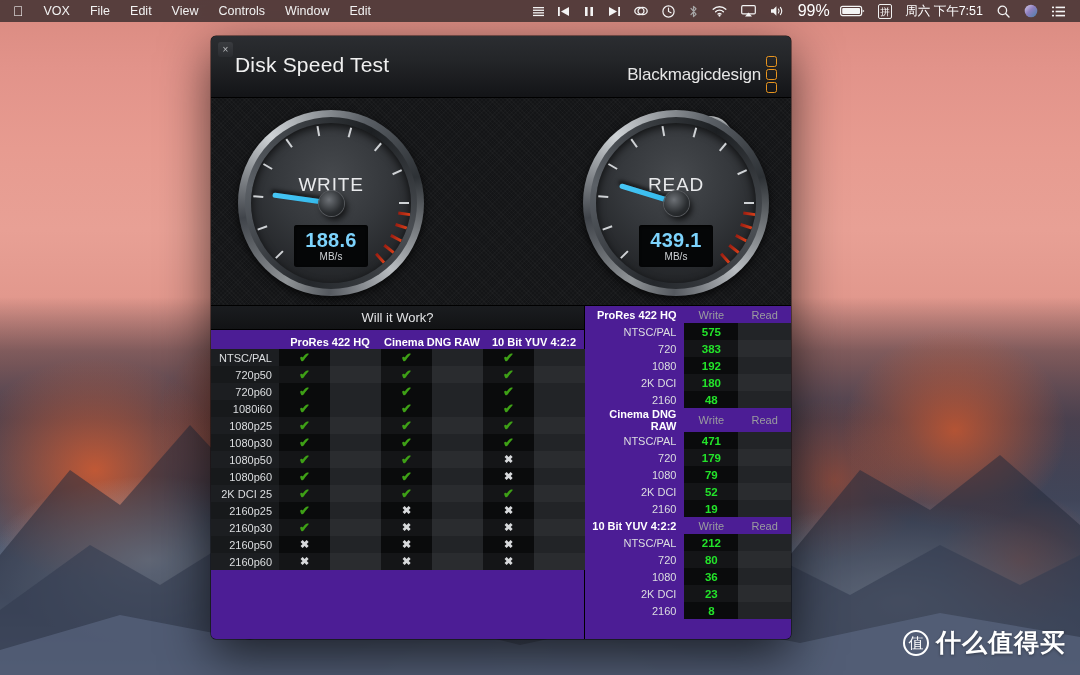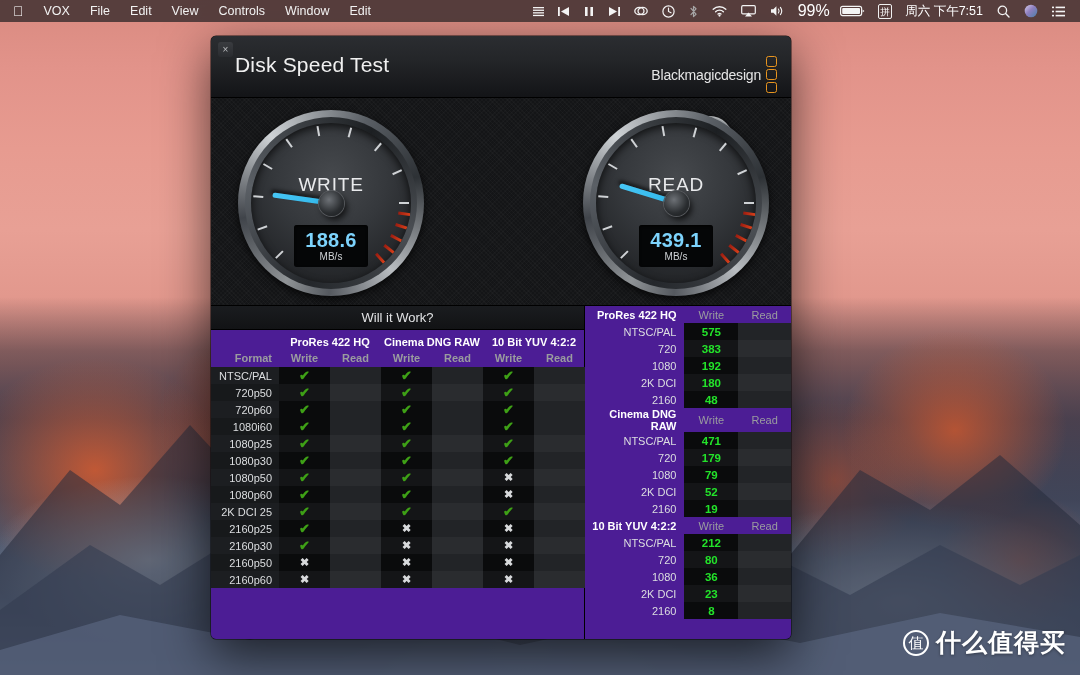--- a/index.html
+++ b/index.html
@@ -95,21 +95,21 @@
   }
   #apptitle{
     position:absolute; left:24px; top:17px;
     font-size:21px; color:#f0f0f0; letter-spacing:.2px;
     font-weight:300;
   }
   #brand{
     position:absolute; right:14px; top:20px;
     display:flex; align-items:center; gap:5px;
   }
-  #brandtext{ font-size:14px; color:#e6e6e6; letter-spacing:-.2px; }
+  #brandtext{ font-size:17px; color:#e6e6e6; letter-spacing:-.2px; }
   #brandmark{ display:flex; flex-direction:column; gap:2px; }
   #brandmark i{
     display:block; width:11px; height:11px;
     border:1.6px solid #e8951f; border-radius:2.5px;
   }
 
   
   #gaugearea{
     position:relative; height:208px;
     background:#141517;
@@ -566,29 +566,20 @@
             <col style="width:51px">
             <col style="width:51px">
           </colgroup>
         <thead>
           <tr>
             <th></th>
             <th class="grp" colspan="2">ProRes 422 HQ</th>
             <th class="grp" colspan="2">Cinema DNG RAW</th>
             <th class="grp" colspan="2">10 Bit YUV 4:2:2</th>
           </tr>
-          <tr>
-            <th class="sub fmt">Format</th>
-            <th class="sub">Write</th>
-            <th class="sub">Read</th>
-            <th class="sub">Write</th>
-            <th class="sub">Read</th>
-            <th class="sub">Write</th>
-            <th class="sub">Read</th>
-          </tr>
         </thead>
         <tbody id="lt-body">
             <tr>
               <td class="fmtname">NTSC/PAL</td>
               <td class="cell w"><span class="ck">✔</span></td>
               <td class="cell r"></td>
               <td class="cell w"><span class="ck">✔</span></td>
               <td class="cell r"></td>
               <td class="cell w"><span class="ck">✔</span></td>
               <td class="cell r"></td>

